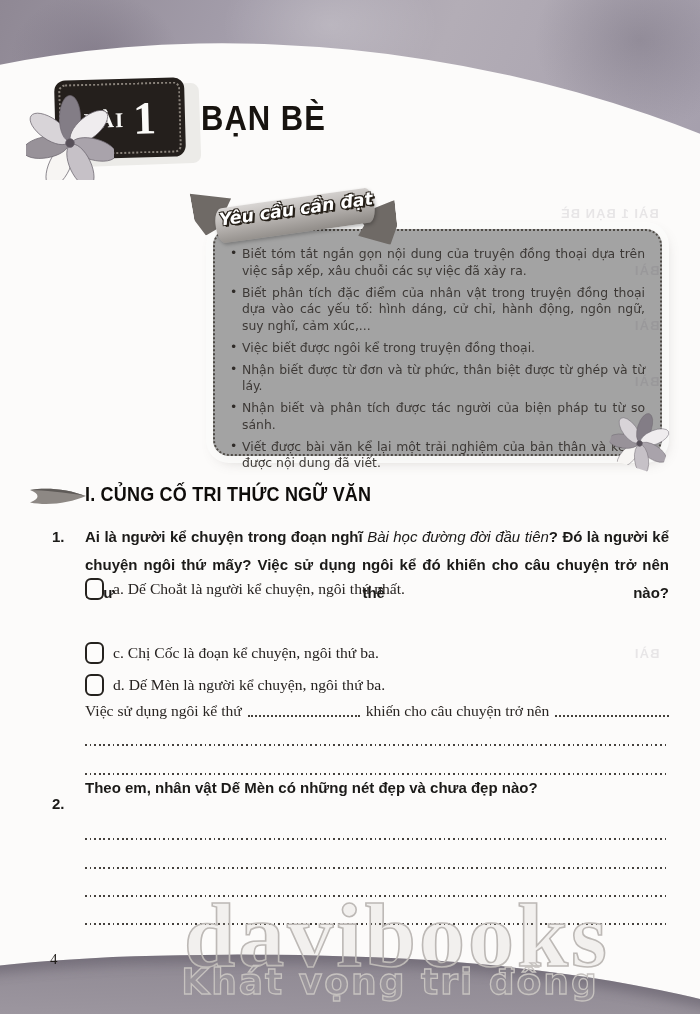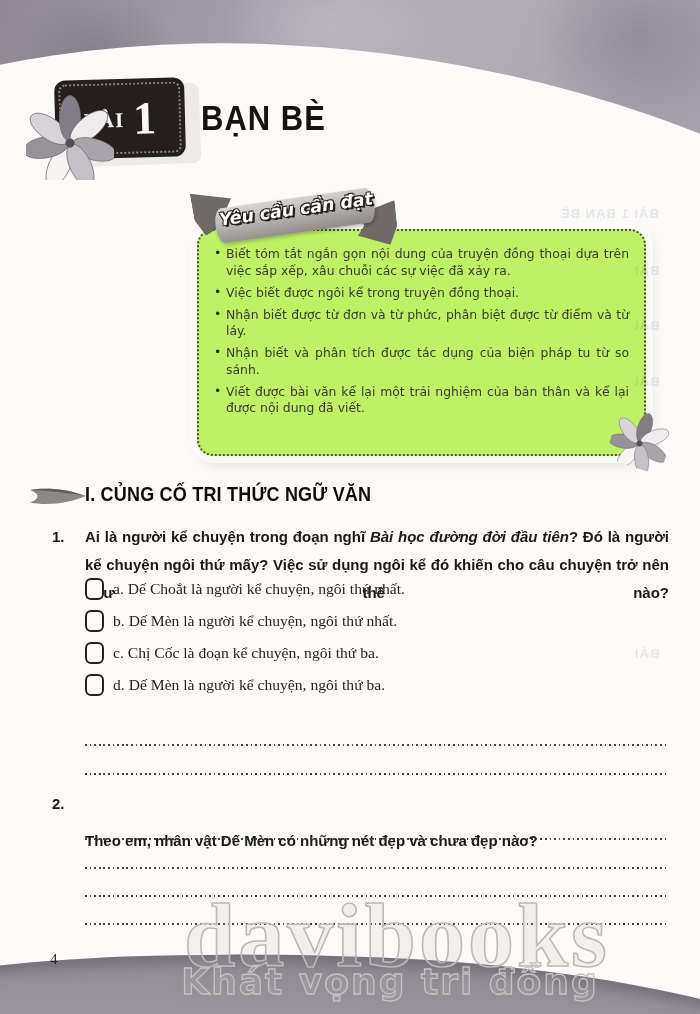--- a/index.html
+++ b/index.html
@@ -37,22 +37,22 @@
   .chapter-word{color:#fbfaf8;font:700 21px "Liberation Serif",serif;letter-spacing:1px;padding-top:4px;}
   .chapter-num{color:#fbfaf8;font:700 46px/1 "Liberation Serif",serif;}
   .flower{position:absolute;z-index:5;}
   .flower-top{left:26px;top:92px;width:88px;height:88px;}
   .flower-card{left:612px;top:410px;width:58px;height:58px;transform:rotate(18deg);}
   .chapter-title{position:absolute;left:201px;top:99px;z-index:3;color:#17130f;
     font:800 31px "Liberation Sans",sans-serif;letter-spacing:1px;
     transform:scaleY(1.12);transform-origin:left top;}
 
   
-  .req-card{position:absolute;left:197px;top:229px;width:449px;height:227px;z-index:3;
-    box-sizing:border-box;background:#bef264;border:2px dotted #4e4a45;border-radius:16px;
+  .req-card{position:absolute;left:213px;top:229px;width:449px;height:227px;z-index:3;
+    box-sizing:border-box;background:#a3a3a3;border:2px dotted #4e4a45;border-radius:16px;
     padding:15px 15px 6px 14px;
     box-shadow:0 0 0 7px rgba(252,251,250,.85), 3px 5px 14px rgba(100,95,90,.28);}
   .req-card ul{margin:0;padding:0;list-style:none;}
   .req-card li{position:relative;padding-left:13px;margin-bottom:5.5px;text-align:justify;
     font:12.4px/1.33 "DejaVu Sans",sans-serif;color:#3d3936;}
   .req-card li::before{content:"•";position:absolute;left:1px;top:-1px;color:#2f2b28;}
 
   
   .ribbon{position:absolute;left:193px;top:186px;width:206px;height:64px;z-index:5;}
   .ribbon .tail{position:absolute;background:#6f6a66;}
@@ -72,22 +72,22 @@
   .section-heading{position:absolute;left:85px;top:484px;margin:0;z-index:2;color:#0e0c0a;
     font:800 18px "Liberation Sans",sans-serif;letter-spacing:.2px;
     transform:scaleY(1.08);transform-origin:left top;}
 
   
   .q-num{position:absolute;left:52px;z-index:2;font:800 15px/28px "Liberation Sans",sans-serif;color:#1b1a18;}
   .q1-num{top:523px;} .q2-num{top:793px;line-height:22px;}
   .q-text{position:absolute;left:85px;width:584px;margin:0;z-index:2;color:#1b1a18;
     font:700 15px/28px "Liberation Sans",sans-serif;text-align:justify;}
   .q1-text{top:523px;text-align-last:justify;}
-  .q2-text{top:830px;line-height:22px;}
-  .q-text em{font-style:italic;font-weight:700;}
+  .q2-text{top:777px;line-height:22px;}
+  .q-text em{font-style:italic;font-weight:400;}
 
   .opt{position:absolute;left:85px;z-index:2;display:flex;align-items:center;gap:9px;}
   .opt.oa{top:578px;} .opt.ob{top:610px;} .opt.oc{top:642px;} .opt.od{top:674px;}
   .checkbox{width:19px;height:22px;box-sizing:border-box;border:2.4px solid #25221e;
     border-radius:6px;background:#fdfcfb;flex:0 0 auto;}
   .opt-label{font:15.6px "Liberation Serif",serif;color:#262220;white-space:nowrap;}
   .opt-key{margin-right:4px;}
 
   .fill-line{position:absolute;left:85px;top:702px;width:584px;z-index:2;display:flex;
     align-items:baseline;font:15.6px "Liberation Serif",serif;color:#2a2623;white-space:nowrap;}
@@ -153,23 +153,24 @@
   <div class="ribbon">
     <span class="tail tl"></span>
     <span class="tail tr"></span>
     <span class="band"></span>
     <span class="ribbon-text">Yêu cầu cần đạt</span>
   </div>
 
   <div class="req-card">
     <ul>
       <li>Biết tóm tắt ngắn gọn nội dung của truyện đồng thoại dựa trên việc sắp xếp, xâu chuỗi các sự việc đã xảy ra.</li>
+      <li>Biết phân tích đặc điểm của nhân vật trong truyện đồng thoại dựa vào các yếu tố: hình dáng, cử chỉ, hành động, ngôn ngữ, suy nghĩ, cảm xúc,...</li>
       <li>Việc biết được ngôi kể trong truyện đồng thoại.</li>
-      <li>Nhận biết được từ đơn và từ phức, phân biệt được từ điểm và từ láy.</li>
-      <li>Nhận biết và phân tích được tác dụng của biện pháp tu từ so sánh.</li>
+      <li>Nhận biết được từ đơn và từ phức, thân biệt được từ ghép và từ láy.</li>
+      <li>Nhận biết và phân tích được tác người của biện pháp tu từ so sánh.</li>
       <li>Viết được bài văn kể lại một trải nghiệm của bản thân và kể lại được nội dung đã viết.</li>
     </ul>
   </div>
   <svg class="flower flower-card" viewBox="0 0 100 100">
     <g stroke="#6d6770" stroke-width="0.8">
       <ellipse cx="50" cy="30" rx="12" ry="26" fill="#f7f5f3" transform="rotate(-155 50 58)"></ellipse>
       <ellipse cx="50" cy="30" rx="12" ry="26" fill="#989299" transform="rotate(-100 50 58)"></ellipse>
       <ellipse cx="50" cy="30" rx="12" ry="26" fill="#d8d4d8" transform="rotate(-55 50 58)"></ellipse>
       <ellipse cx="50" cy="30" rx="12" ry="26" fill="#837d86" transform="rotate(0 50 58)"></ellipse>
       <ellipse cx="50" cy="30" rx="12" ry="26" fill="#efecee" transform="rotate(50 50 58)"></ellipse>
@@ -185,33 +186,35 @@
   </svg>
   <h2 class="section-heading">I. CỦNG CỐ TRI THỨC NGỮ VĂN</h2>
 
   <div class="q-num q1-num">1.</div>
   <p class="q-text q1-text"><span>Ai là người kể chuyện trong đoạn nghĩ </span><em>Bài học đường đời đầu tiên</em><span>? Đó là người kể chuyện ngôi thứ mấy? Việc sử dụng ngôi kể đó khiến cho câu chuyện trở nên như thế nào?</span></p>
 
   <div class="opt oa">
     <span class="checkbox"></span>
     <span class="opt-label"><span class="opt-key">a.</span><span>Dế Choắt là người kể chuyện, ngôi thứ nhất.</span></span>
   </div>
-  <div class="opt ob">
-    <span class="checkbox"></span>
-    <span class="opt-label"><span class="opt-key">b.</span><span>Dế Mèn là người kể chuyện, ngôi thứ nhất.</span></span>
-  </div>
   <div class="opt oc">
     <span class="checkbox"></span>
     <span class="opt-label"><span class="opt-key">c.</span><span>Chị Cốc là đoạn kể chuyện, ngôi thứ ba.</span></span>
   </div>
   <div class="opt od">
     <span class="checkbox"></span>
     <span class="opt-label"><span class="opt-key">d.</span><span>Dế Mèn là người kể chuyện, ngôi thứ ba.</span></span>
   </div>
 
+  <div class="fill-line">
+    <span>Việc sử dụng ngôi kể thứ</span>
+    <span class="dotfill d1"></span>
+    <span>khiến cho câu chuyện trở nên</span>
+    <span class="dotfill d2"></span>
+  </div>
 
   <div class="dotline dl1"></div>
   <div class="dotline dl2"></div>
 
   <div class="q-num q2-num">2.</div>
   <p class="q-text q2-text">Theo em, nhân vật Dế Mèn có những nét đẹp và chưa đẹp nào?</p>
 
   <div class="dotline dl3"></div>
   <div class="dotline dl4"></div>
   <div class="dotline dl5"></div>

